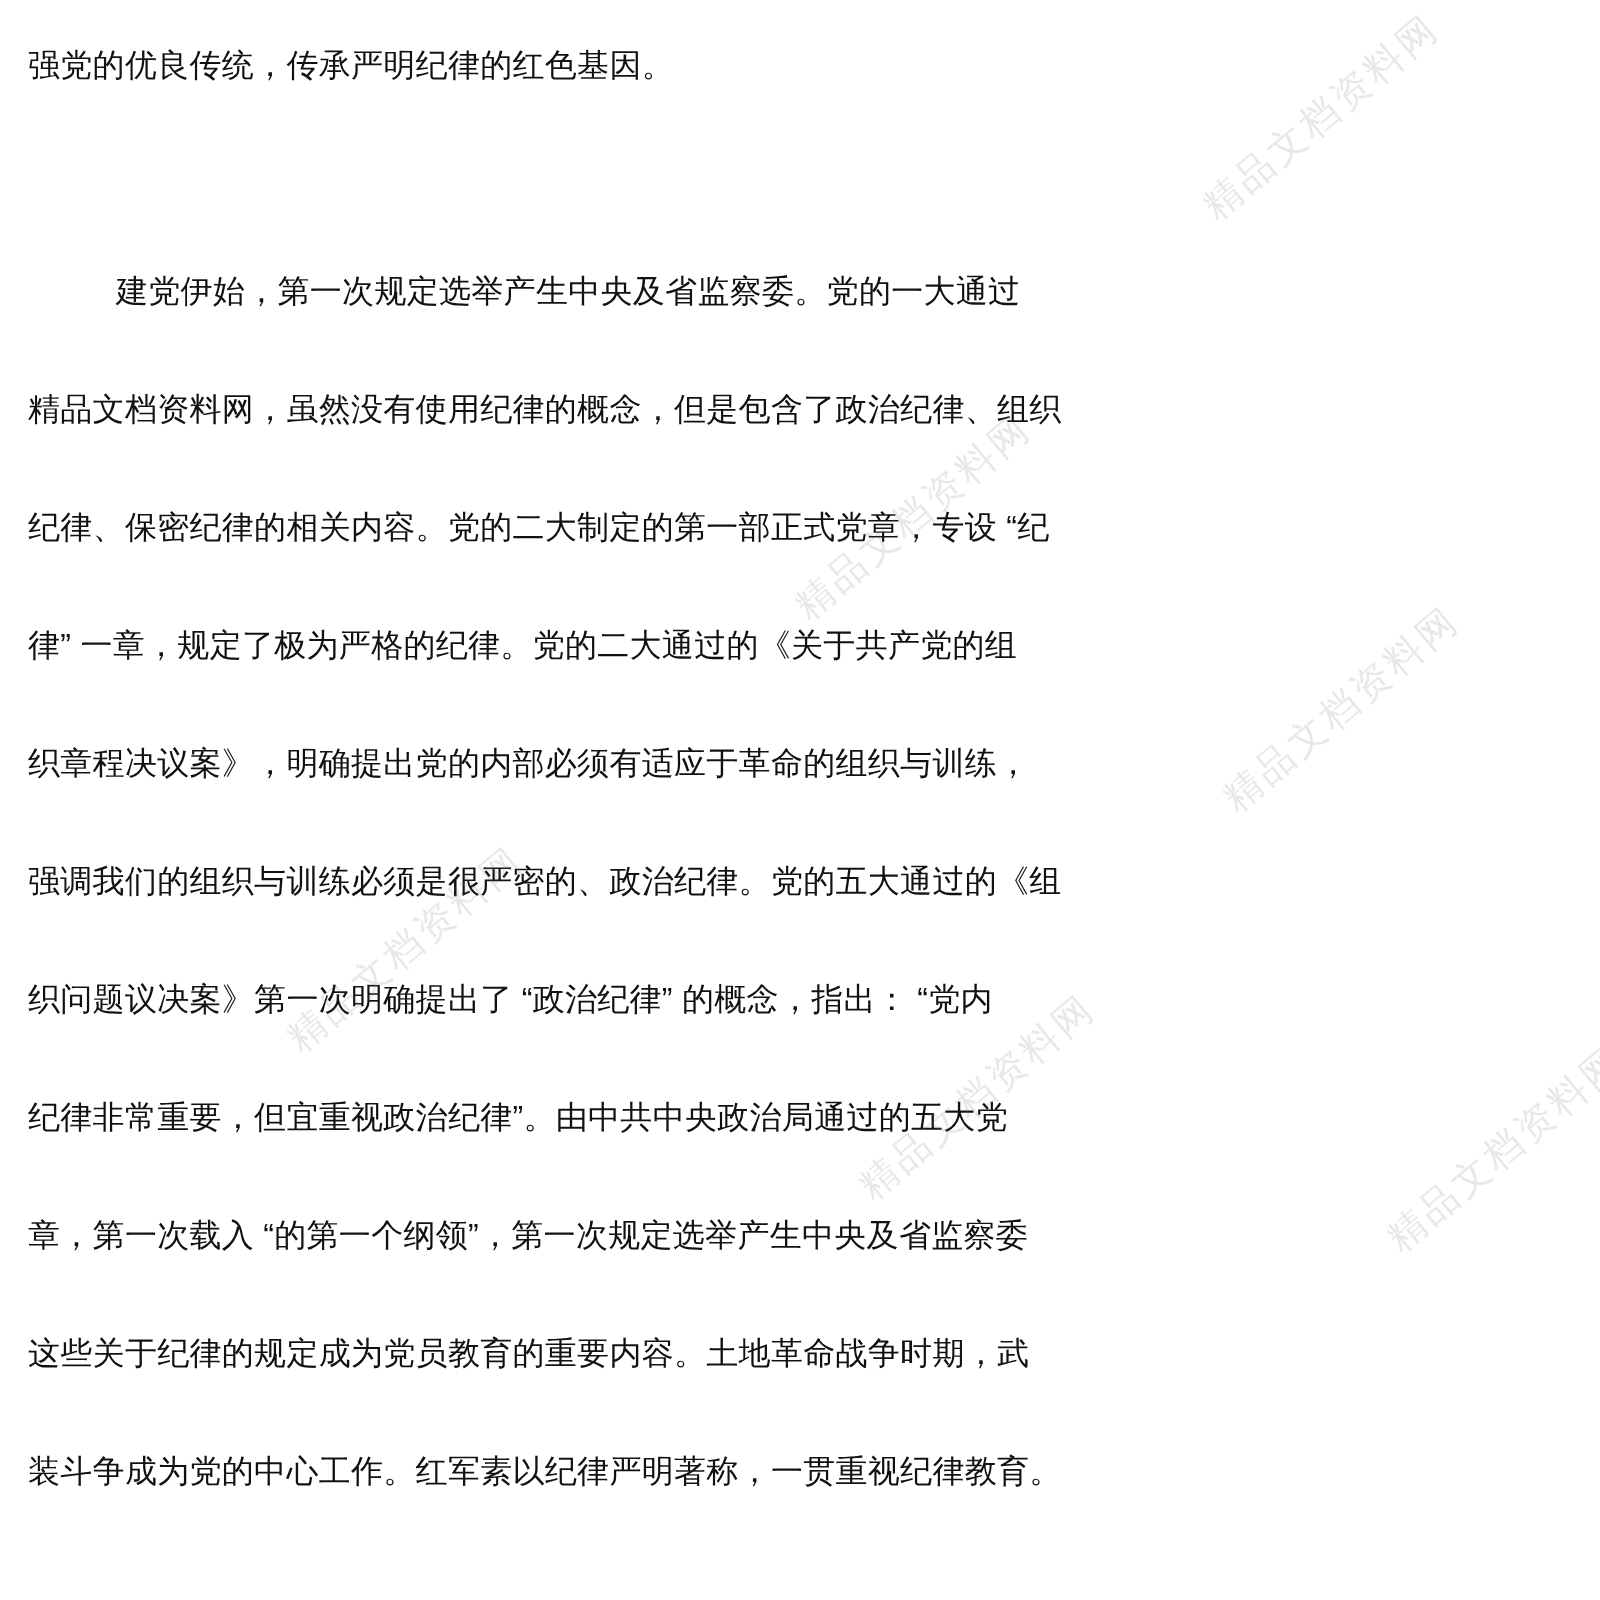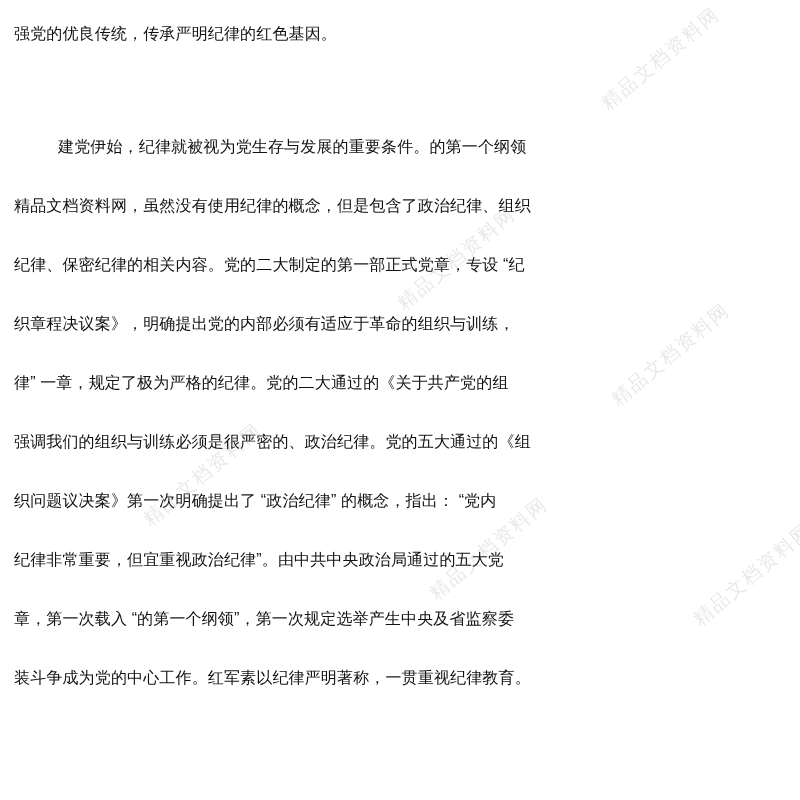--- a/index.html
+++ b/index.html
@@ -95,27 +95,28 @@
 
   <div class="doc-body side-pad">
 
     <div class="para first-line-block">
       <span class="line">强党的优良传统，传承严明纪律的红色基因。</span>
     </div>
 
     <span class="gap"></span>
 
     <div class="para">
-      <span class="line indent">建党伊始，纪律就被视为党生存与发展的重要条件。的第一个纲领</span>
+      <span class="line indent">建党伊始，第一次规定选举产生中央及省监察委。党的一大通过</span>
       <span class="line">精品文档资料网，虽然没有使用纪律的概念，但是包含了政治纪律、组织</span>
       <span class="line">纪律、保密纪律的相关内容。党的二大制定的第一部正式党章，专设 “纪</span>
+      <span class="line">律” 一章，规定了极为严格的纪律。党的二大通过的《关于共产党的组</span>
       <span class="line">织章程决议案》，明确提出党的内部必须有适应于革命的组织与训练，</span>
-      <span class="line">律” 一章，规定了极为严格的纪律。党的二大通过的《关于共产党的组</span>
       <span class="line">强调我们的组织与训练必须是很严密的、政治纪律。党的五大通过的《组</span>
       <span class="line">织问题议决案》第一次明确提出了 “政治纪律” 的概念，指出： “党内</span>
       <span class="line">纪律非常重要，但宜重视政治纪律”。由中共中央政治局通过的五大党</span>
       <span class="line">章，第一次载入 “的第一个纲领”，第一次规定选举产生中央及省监察委</span>
+      <span class="line">这些关于纪律的规定成为党员教育的重要内容。土地革命战争时期，武</span>
       <span class="line">装斗争成为党的中心工作。红军素以纪律严明著称，一贯重视纪律教育。</span>
 
     </div>
 
   </div>
 </div>
 
 </body></html>

